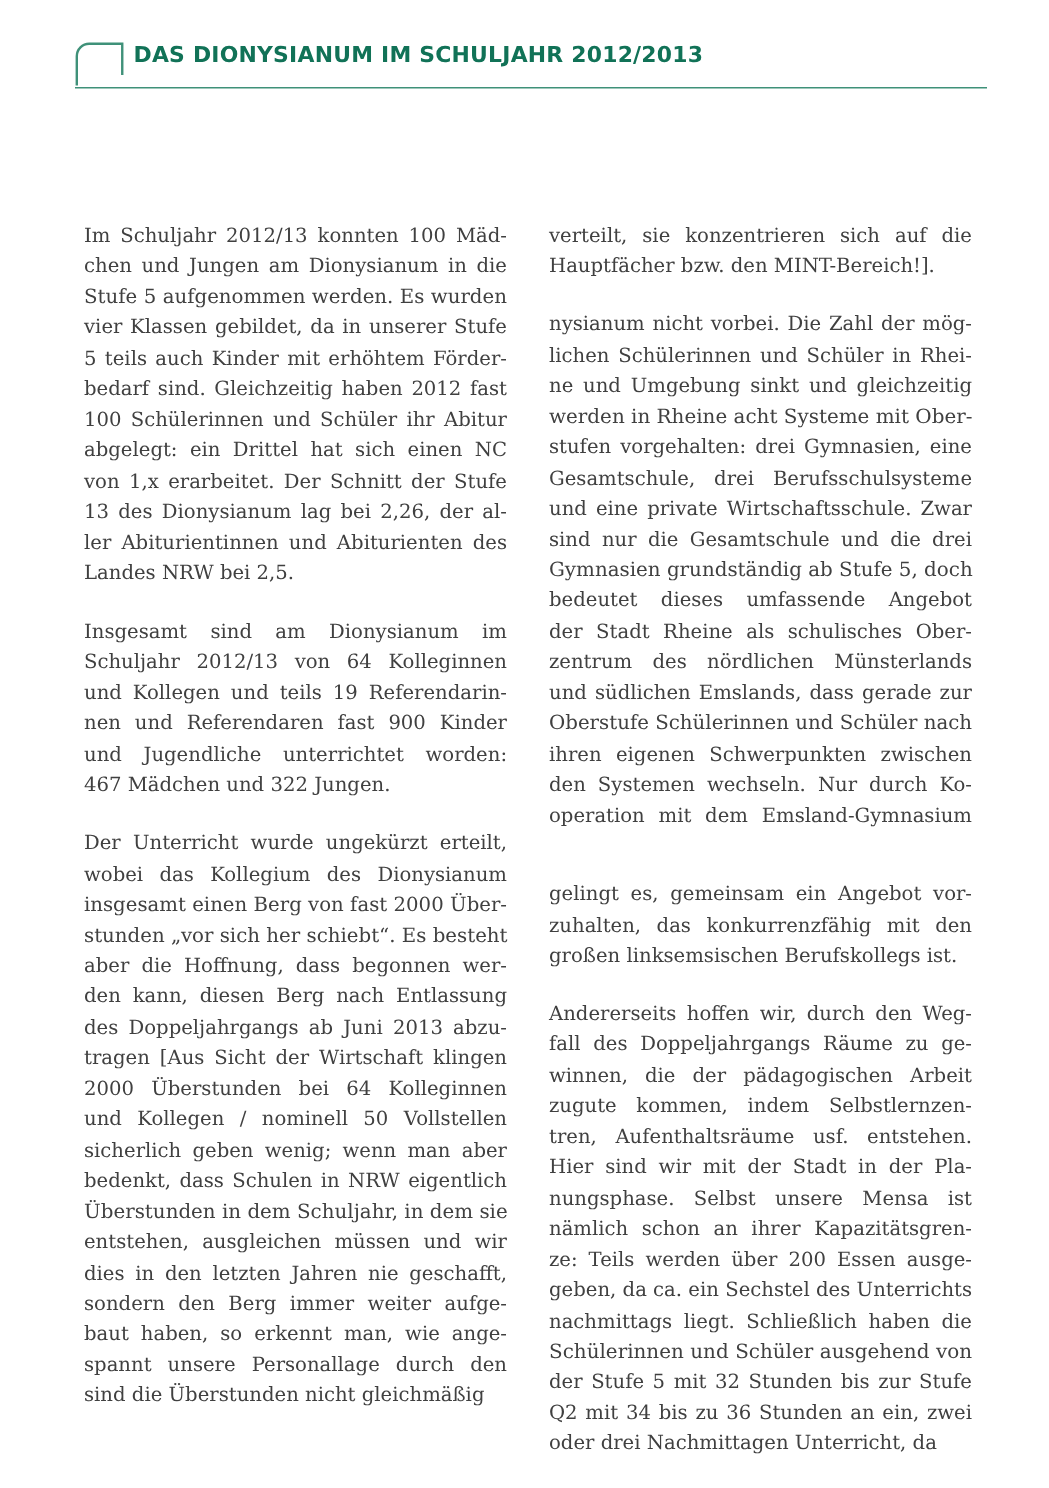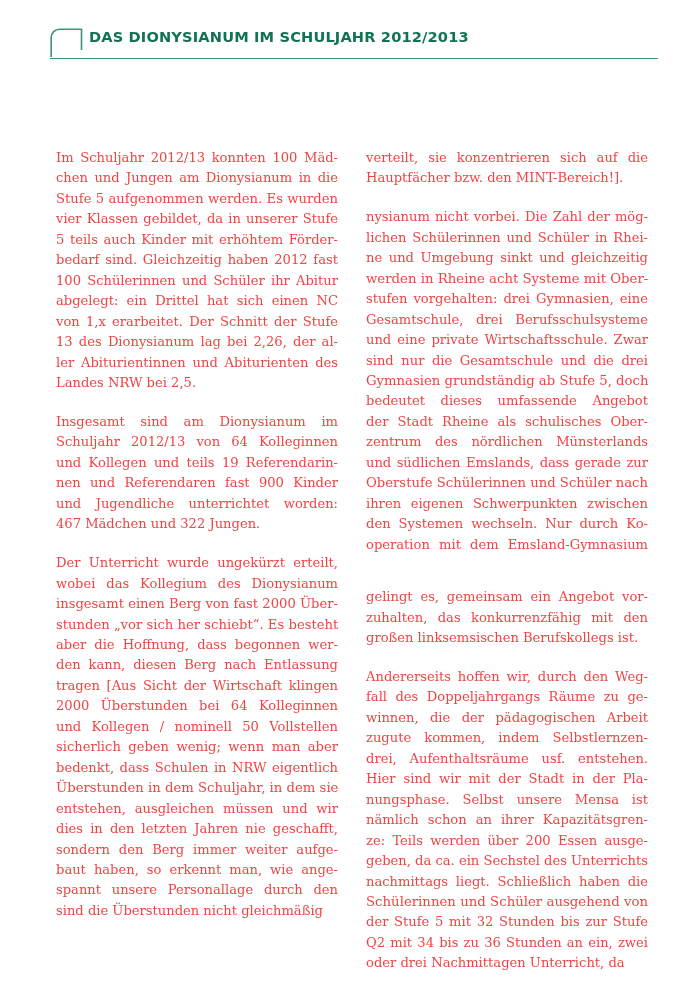--- a/index.html
+++ b/index.html
@@ -94,21 +94,21 @@
   }
   .col {
     width: 282px;
     flex: 0 0 282px;
   }
 
   .para {
     font-family: "DejaVu Serif", "Liberation Serif", serif;
     font-size: 13.1px;
     line-height: 20.45px;
-    color: #ef4444;
+    color: #404040;
     text-align: justify;
     text-align-last: left;
     margin: 0 0 18.5px 0;
     hyphens: manual;
     word-spacing: 0px;
   }
   .para:last-child { margin-bottom: 0; }
 
   
   .para .ln { display: block; }
@@ -165,20 +165,21 @@
           <span class="ln j" style="display: block; white-space: pre;">und Jugendliche unterrichtet worden:</span>
           <span class="ln last" style="display: block; white-space: pre;">467 Mädchen und 322 Jungen.</span>
         </p>
         <p class="para">
           <span class="ln j" style="display: block; white-space: pre;">Der Unterricht wurde ungekürzt erteilt,</span>
           <span class="ln j" style="display: block; white-space: pre;">wobei das Kollegium des Dionysianum</span>
           <span class="ln j" style="display: block; white-space: pre; transform-origin: left center; transform: scaleX(1.00356); width: 281px;">insgesamt einen Berg von fast 2000 Über-</span>
           <span class="ln j" style="display: block; white-space: pre; transform-origin: left center; transform: scaleX(1.00714); width: 280px;">stunden „vor sich her schiebt“. Es besteht</span>
           <span class="ln j" style="display: block; white-space: pre;">aber die Hoffnung, dass begonnen wer-</span>
           <span class="ln j" style="display: block; white-space: pre;">den kann, diesen Berg nach Entlassung</span>
+          <span class="ln j" style="display: block; white-space: pre;">des Doppeljahrgangs ab Juni 2013 abzu-</span>
           <span class="ln j" style="display: block; white-space: pre;">tragen [Aus Sicht der Wirtschaft klingen</span>
           <span class="ln j" style="display: block; white-space: pre;">2000 Überstunden bei 64 Kolleginnen</span>
           <span class="ln j" style="display: block; white-space: pre;">und Kollegen / nominell 50 Vollstellen</span>
           <span class="ln j" style="display: block; white-space: pre;">sicherlich geben wenig; wenn man aber</span>
           <span class="ln j" style="display: block; white-space: pre;">bedenkt, dass Schulen in NRW eigentlich</span>
           <span class="ln j" style="display: block; white-space: pre; transform-origin: left center; transform: scaleX(1.01075); width: 279px;">Überstunden in dem Schuljahr, in dem sie</span>
           <span class="ln j" style="display: block; white-space: pre;">entstehen, ausgleichen müssen und wir</span>
           <span class="ln j" style="display: block; white-space: pre;">dies in den letzten Jahren nie geschafft,</span>
           <span class="ln j" style="display: block; white-space: pre;">sondern den Berg immer weiter aufge-</span>
           <span class="ln j" style="display: block; white-space: pre;">baut haben, so erkennt man, wie ange-</span>
@@ -211,21 +212,21 @@
           <span class="ln j" style="display: block; white-space: pre;">operation mit dem Emsland-Gymnasium</span>
           <span class="ln j" style="display: block; white-space: pre; margin-top: 32px;">gelingt es, gemeinsam ein Angebot vor-</span>
           <span class="ln j" style="display: block; white-space: pre;">zuhalten, das konkurrenzfähig mit den</span>
           <span class="ln last" style="display: block; white-space: pre;">großen linksemsischen Berufskollegs ist.</span>
         </p>
         <p class="para">
           <span class="ln j" style="display: block; white-space: pre;">Andererseits hoffen wir, durch den Weg-</span>
           <span class="ln j" style="display: block; white-space: pre;">fall des Doppeljahrgangs Räume zu ge-</span>
           <span class="ln j" style="display: block; white-space: pre;">winnen, die der pädagogischen Arbeit</span>
           <span class="ln j" style="display: block; white-space: pre;">zugute kommen, indem Selbstlernzen-</span>
-          <span class="ln j" style="display: block; white-space: pre;">drei, Aufenthaltsräume usf. entstehen.</span>
+          <span class="ln j" style="display: block; white-space: pre;">tren, Aufenthaltsräume usf. entstehen.</span>
           <span class="ln j" style="display: block; white-space: pre;">Hier sind wir mit der Stadt in der Pla-</span>
           <span class="ln j" style="display: block; white-space: pre;">nungsphase. Selbst unsere Mensa ist</span>
           <span class="ln j" style="display: block; white-space: pre;">nämlich schon an ihrer Kapazitätsgren-</span>
           <span class="ln j" style="display: block; white-space: pre;">ze: Teils werden über 200 Essen ausge-</span>
           <span class="ln j" style="display: block; white-space: pre; transform-origin: left center; transform: scaleX(1); width: 282px;">geben, da ca. ein Sechstel des Unterrichts</span>
           <span class="ln j" style="display: block; white-space: pre;">nachmittags liegt. Schließlich haben die</span>
           <span class="ln j" style="display: block; white-space: pre; transform-origin: left center; transform: scaleX(1.01439); width: 278px;">Schülerinnen und Schüler ausgehend von</span>
           <span class="ln j" style="display: block; white-space: pre;">der Stufe 5 mit 32 Stunden bis zur Stufe</span>
           <span class="ln j" style="display: block; white-space: pre;">Q2 mit 34 bis zu 36 Stunden an ein, zwei</span>
           <span class="ln last" style="display: block; white-space: pre;">oder drei Nachmittagen Unterricht, da</span>

